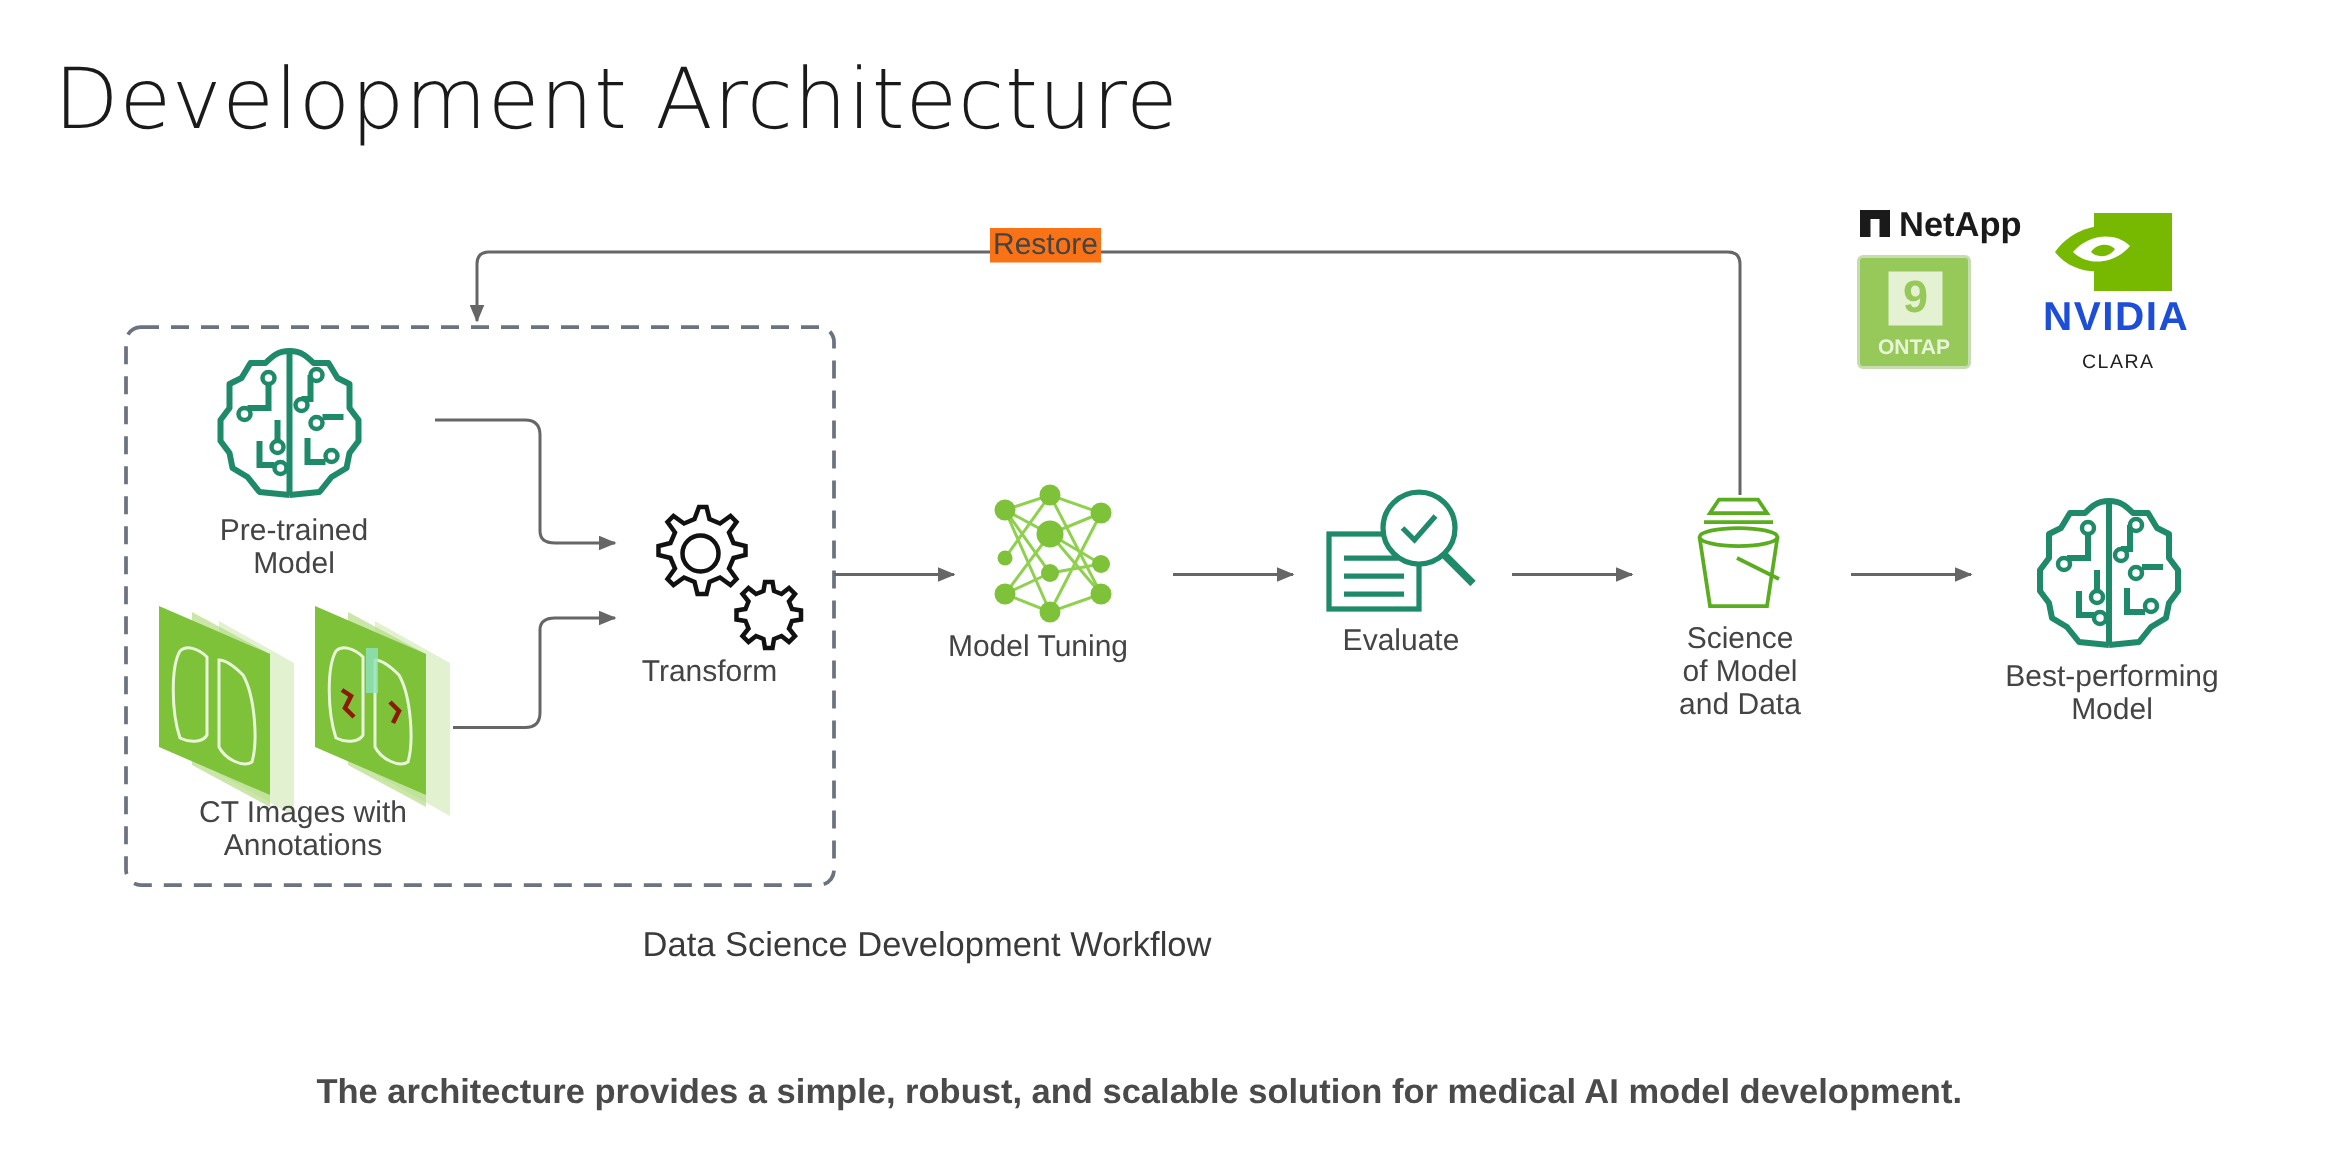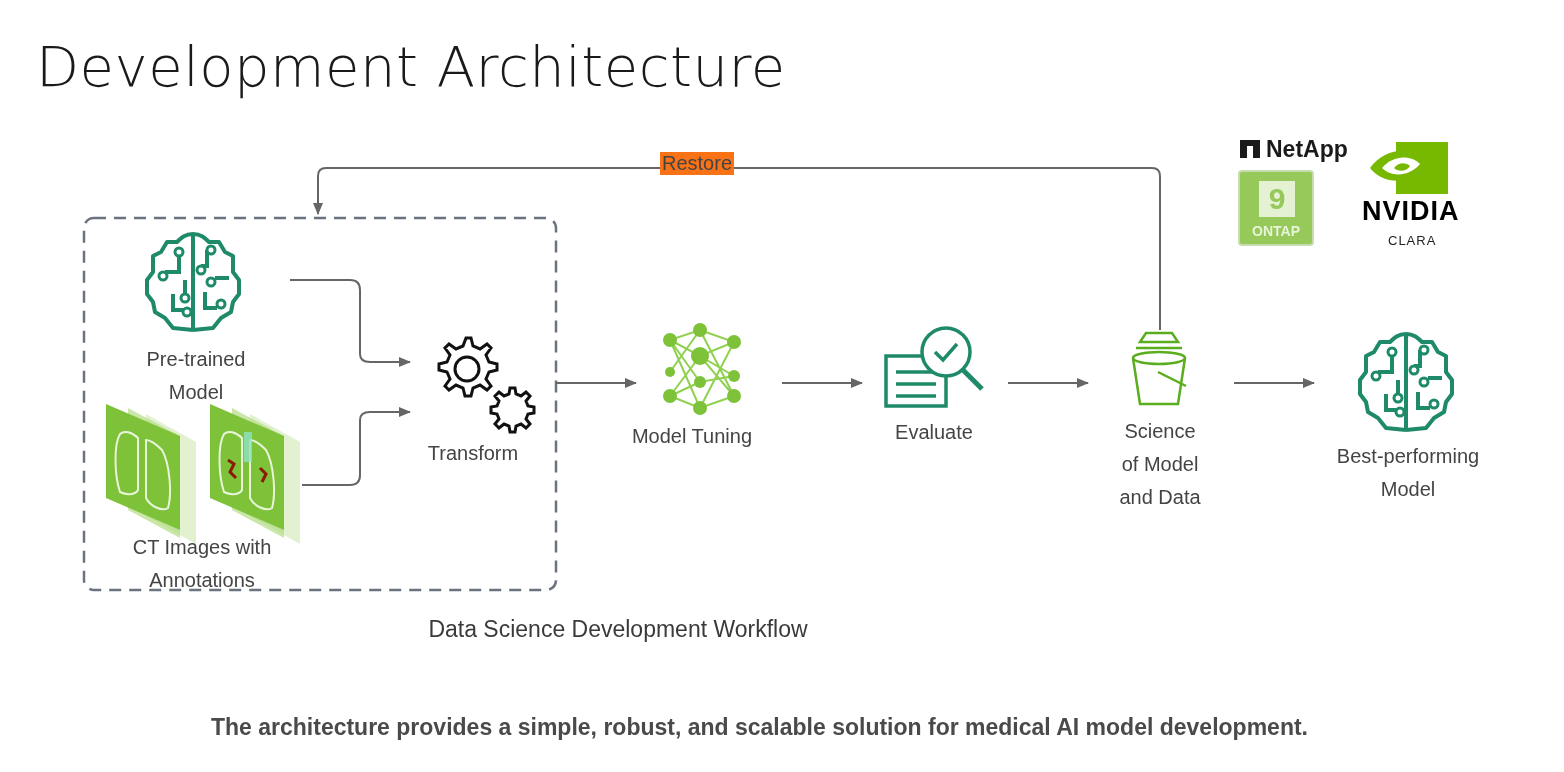--- a/index.html
+++ b/index.html
@@ -1,29 +1,29 @@
 <!DOCTYPE html>
 <html><head>
 <meta charset="utf-8">
 <style>
   html,body{margin:0;padding:0;background:#ffffff;}
   body{width:1564px;height:772px;position:relative;overflow:hidden;font-family:"Liberation Sans",sans-serif;}
   .title{position:absolute;left:20px;top:18px;font-family:"DejaVu Sans",sans-serif;font-size:56px;font-weight:300;color:#1a1a1a;letter-spacing:0.5px;margin:16px;}
   svg.diagram{position:absolute;left:0;top:0;}
-  .lbl{position:absolute;font-size:20px;color:#444;text-align:center;line-height:33px;white-space:nowrap;}
+  .lbl{position:absolute;font-size:20px;color:#444;text-align:center;line-height:22px;white-space:nowrap;}
   .caption{position:absolute;left:0;width:1236px;top:616px;text-align:center;font-size:23px;color:#3a3a3a;}
   .footer{position:absolute;left:0;width:1308px;top:714px;text-align:right;font-size:23px;font-weight:bold;color:#4a4a4a;}
   .restore{position:absolute;left:660px;top:152px;font-size:20px;color:#444;background:#f97316;padding:0 2px;}
   .netapp{position:absolute;left:1212px;top:136px;font-size:23px;font-weight:bold;color:#1a1a1a;margin-left:28px;}
   .netapp-mark{display:inline-block;width:20px;height:18px;background:#1a1a1a;position:relative;vertical-align:-1px;margin-right:6px;}
   .netapp-mark:after{content:"";position:absolute;left:7px;top:6px;width:6px;height:12px;background:#fff;}
   .ontap{position:absolute;left:1238px;top:170px;width:76px;height:76px;background:#96c95a;border:2px solid #c7dcb0;border-radius:4px;box-sizing:border-box;}
   .ontap .nine{position:absolute;left:19px;top:9px;width:36px;height:36px;background:#e4f1d3;color:#96c95a;font-size:30px;font-weight:bold;text-align:center;line-height:36px;}
   .ontap .otxt{position:absolute;left:0;width:72px;top:51px;text-align:center;color:#e8f4d8;font-size:14px;font-weight:bold;}
-  .nvidia-word{position:absolute;left:1362px;top:196px;font-size:27px;font-weight:bold;color:#000000;letter-spacing:1px;}
+  .nvidia-word{position:absolute;left:1362px;top:196px;font-size:27px;font-weight:bold;color:#1d4ed8;letter-spacing:1px;}
   .clara{position:absolute;left:1388px;top:233px;font-size:13px;color:#222;letter-spacing:1px;}
 </style>
 </head>
 <body>
 
 <h1 class="title">Development Architecture</h1>
 
 <svg class="diagram" width="1564" height="772" viewBox="0 0 1564 772">
   <defs>
     <marker id="ah" markerWidth="12" markerHeight="10" refX="11" refY="5" orient="auto" markerUnits="userSpaceOnUse">

